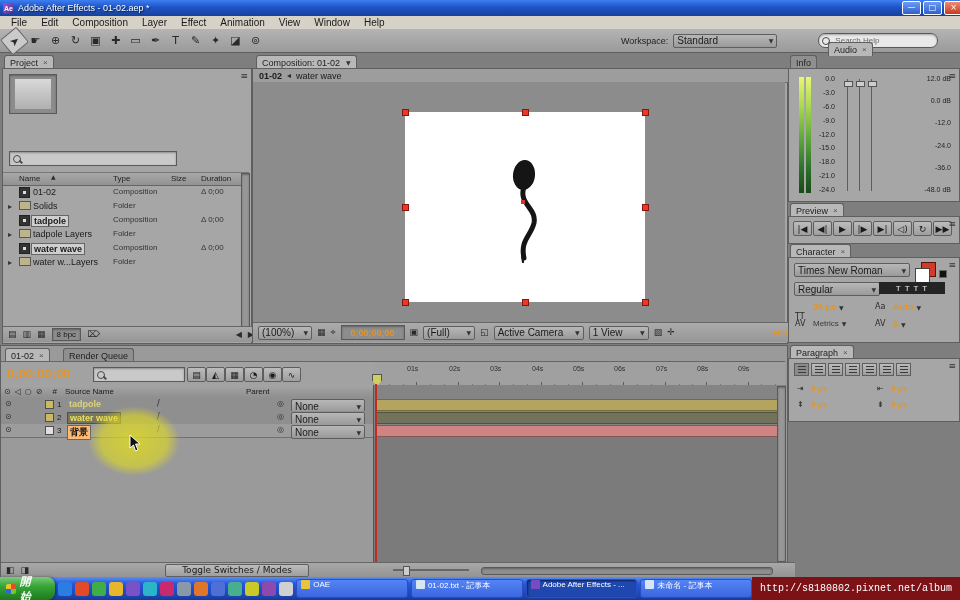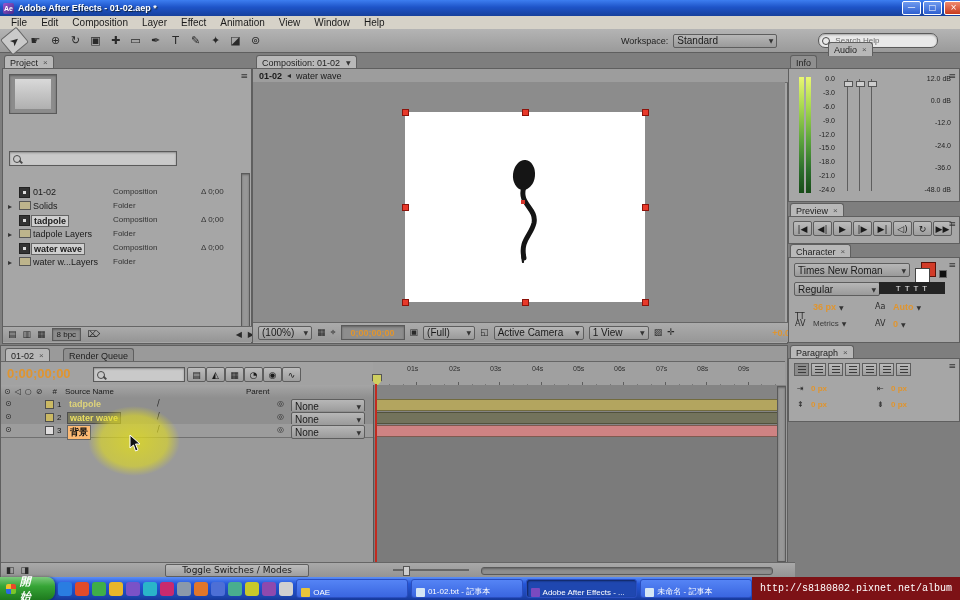--- a/index.html
+++ b/index.html
@@ -63,33 +63,33 @@
   .l3{color:#111;background:#fdba74;border:1px solid #666}
   .lbar{position:absolute;left:374px;width:408px;height:10px;border:1px solid rgba(50,50,30,.5)}
   .rlabel{position:absolute;top:3px;font-size:7px;color:#2e2e2e}
   .ticks{position:absolute;bottom:0;left:2px;right:0;height:4px;background:repeating-linear-gradient(90deg,#5e5e5e 0 1px,transparent 1px 41.4px)}
   .ticks2{position:absolute;bottom:0;left:2px;right:0;height:2px;background:repeating-linear-gradient(90deg,#777 0 1px,transparent 1px 13.8px)}
   
   .taskbar{background:linear-gradient(#5b8ef6,#2456d9 30%,#1c44ad 85%,#16389a);display:flex;align-items:center}
   .startbtn{height:23px;padding:0 14px 0 6px;border-radius:0 8px 8px 0;background:linear-gradient(#7cc97c,#36a536 40%,#1e7a1e);color:#fff;font-weight:bold;font-style:italic;font-size:11px;display:flex;align-items:center;gap:4px;box-shadow:1px 0 3px rgba(0,0,0,.4)}
   .winflag{width:10px;height:10px;border-radius:2px;background:conic-gradient(#e84a2a 0 25%,#7ac62a 0 50%,#2a66e8 0 75%,#eec22a 0)}
   .ql{width:14px;height:14px;border-radius:3px;margin-left:3px;flex:none}
-  .task{height:17px;width:104px;margin-left:3px;border-radius:3px;background:linear-gradient(#5584f5,#3a66e0);border:1px solid #2a4ec0;color:#fff;font-size:8px;display:flex;align-items:flex-end;gap:3px;padding:0 4px;white-space:nowrap;overflow:hidden}
+  .task{height:17px;width:104px;margin-left:3px;border-radius:3px;background:linear-gradient(#5584f5,#3a66e0);border:1px solid #2a4ec0;color:#fff;font-size:8px;display:flex;align-items:flex-start;gap:3px;padding:0 4px;white-space:nowrap;overflow:hidden}
   .task.active{background:#1f47b0;box-shadow:inset 1px 1px 2px rgba(0,0,0,.5)}
   .ticon{width:9px;height:9px;flex:none;border-radius:1px}
   .wm{margin-left:auto;height:23px;display:flex;align-items:center;padding:0 8px;background:#7d1216;color:#fff;font-family:"Liberation Mono",monospace;font-size:10px}
 </style>
 </head>
 <body>
 
 <div class="screen">
 
   <div class="abs titlebar" style="left:0;top:0;width:960px;height:16px">
     <span class="appicon">Ae</span>
-    <span class="f9" style="font-weight:bold;text-shadow:1px 1px 1px #123">Adobe After Effects - 01-02.aep *</span>
+    <span class="f9" style="font-weight:normal;text-shadow:1px 1px 1px #123">Adobe After Effects - 01-02.aep *</span>
     <span style="margin-left:auto;display:flex">
       <span class="wbtn">—</span>
       <span class="wbtn">□</span>
       <span class="wbtn close">×</span>
     </span>
   </div>
 
   <div class="abs menubar" style="left:0;top:16px;width:960px;height:13px">
     <span>File</span>
     <span>Edit</span>
@@ -131,20 +131,27 @@
     </div>
   <div class="panel" style="left:2px;top:68px;width:248px;height:274px">
     <span class="pm">≡</span>
     <div class="abs sunken" style="left:6px;top:5px;width:46px;height:38px;background:#8c8c8c">
       <div class="abs" style="left:5px;top:4px;width:36px;height:30px;background:linear-gradient(#d9d9d9,#b0b0b0)"></div>
     </div>
     <div class="abs sunken row" style="left:6px;top:82px;width:160px;height:13px;background:#c9c9c9;gap:3px;padding:0 3px">
       <span class="mag"></span>
       <input style="border: none; background: transparent; width: 130px; outline: none; font-size: 8px;">
     </div>
+    <div class="phead" style="left:0;top:103px;width:246px">
+      <span style="left:16px">Name</span>
+      <span class="ic" style="left:48px;font-size:6px">▲</span>
+      <span style="left:110px">Type</span>
+      <span style="left:168px">Size</span>
+      <span style="left:198px">Duration</span>
+    </div>
 
     <div class="prow" style="top:117px">
       <span class="icon-comp" style="left:13px"></span>
       <span style="left:27px">01-02</span>
       <span class="f8" style="left:107px;color:#333">Composition</span>
       <span class="f8" style="left:195px;color:#333">Δ 0;00</span>
     </div>
     <div class="prow" style="top:131px">
       <span class="tw" style="left:2px"></span>
       <span class="icon-folder" style="left:13px"></span>

